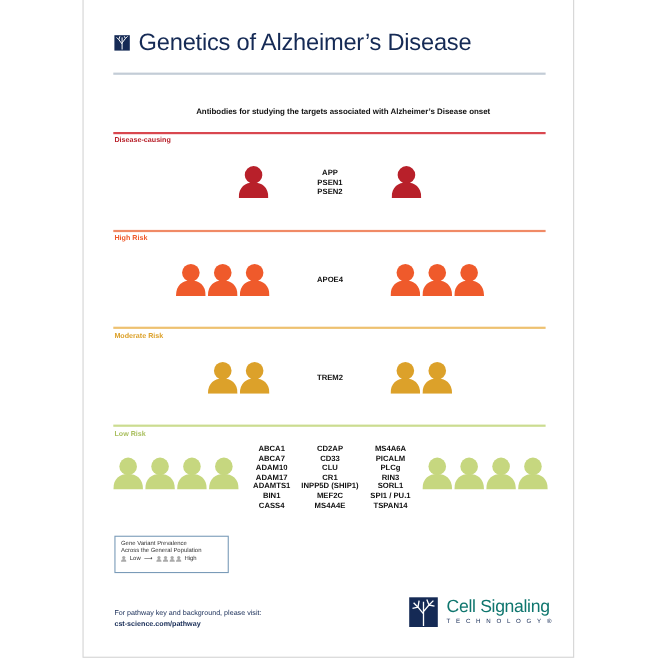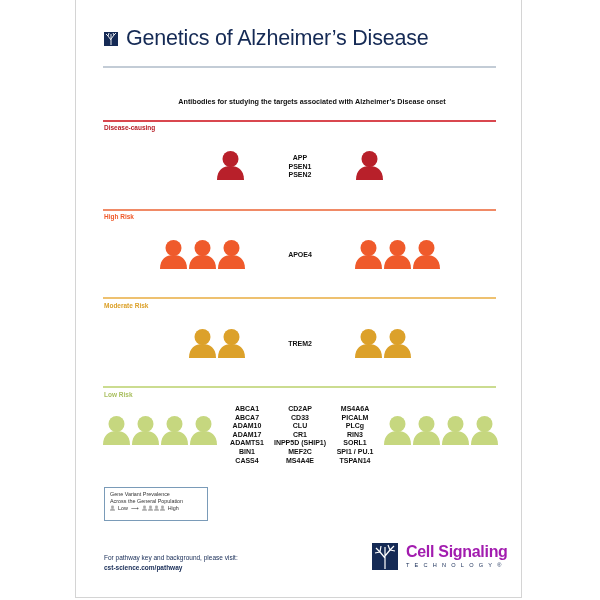--- a/index.html
+++ b/index.html
@@ -15,21 +15,21 @@
   .sec-label{position:absolute;left:104px;font-size:6.5px;font-weight:bold;}
   .person{position:absolute;width:27px;height:30px;}
   .genes{position:absolute;font-size:7px;font-weight:bold;color:#111;text-align:center;line-height:8.6px;}
   .legend{position:absolute;left:104px;top:487px;width:104px;height:34px;border:1px solid #7a9bb8;box-sizing:border-box;padding:3px 5px;font-size:5.4px;color:#333;line-height:6.5px;}
   .legend .scale{display:flex;align-items:center;gap:3px;margin-top:1px;}
   .mini{display:inline-block;width:5px;height:6px;}
   .footer-text{position:absolute;left:104px;top:553px;font-size:6.5px;color:#152a55;line-height:9.5px;}
   .footer-text .url{font-weight:bold;}
   .brand{position:absolute;left:372px;top:543px;display:flex;align-items:flex-start;}
   .brand-sq{width:26px;height:27px;background:#152a55;margin-right:8px;position:relative;}
-  .brand-name{font-size:16px;font-weight:bold;color:#a21caf;line-height:17px;letter-spacing:-0.3px;}
+  .brand-name{font-size:16px;font-weight:normal;color:#0f766e;line-height:17px;letter-spacing:-0.3px;}
   .brand-sub{font-size:5.6px;color:#152a55;letter-spacing:5.2px;margin-top:2px;}
 </style>
 </head>
 <body>
 
 <div class="sheet"></div>
 
 <div class="title-row">
   <div class="logo-sq">
     <svg width="14" height="14" viewBox="0 0 14 14">

